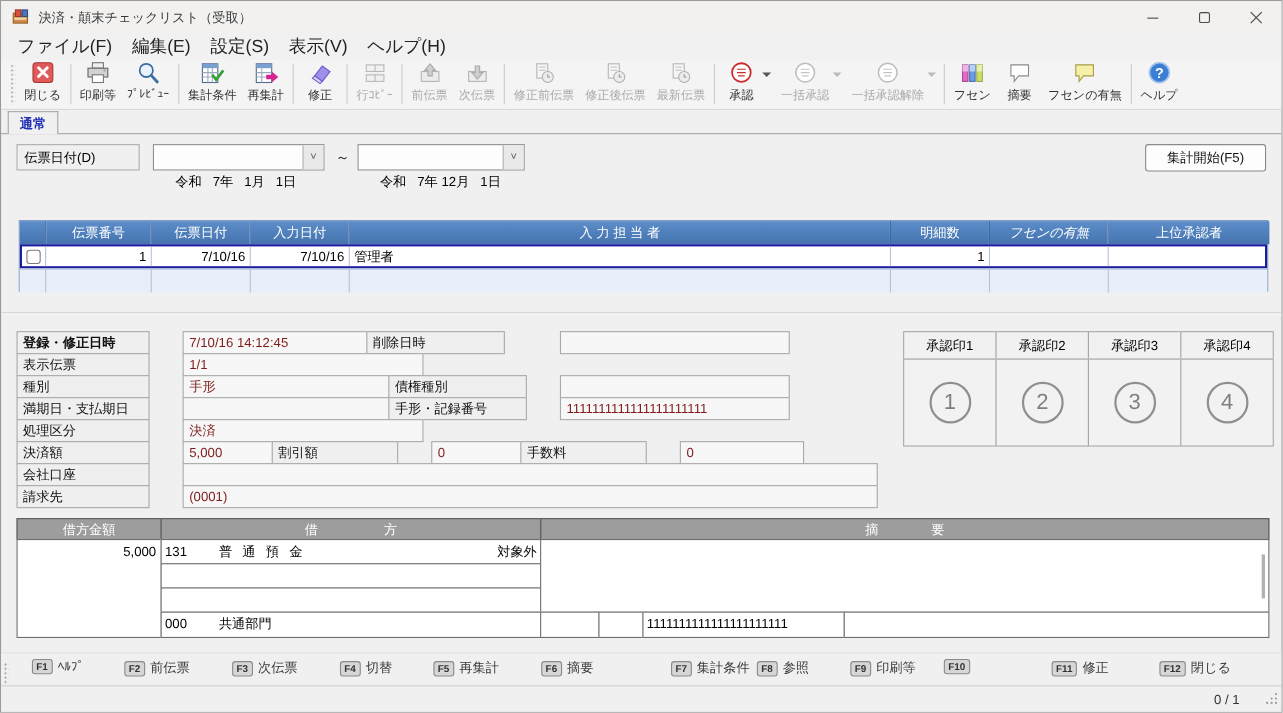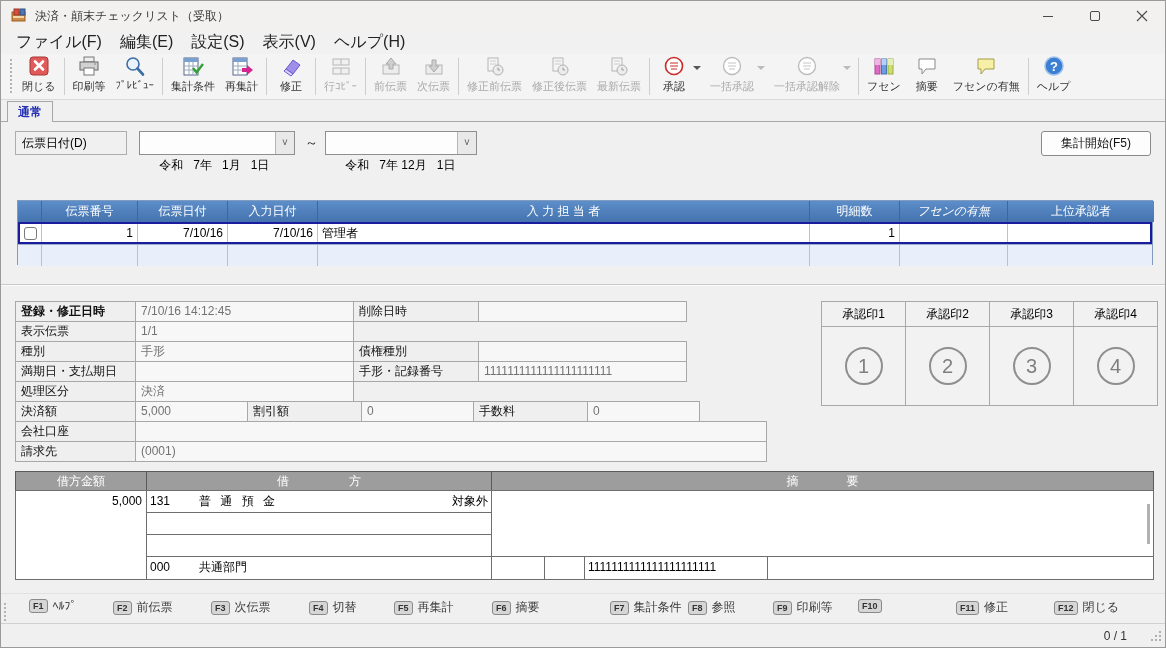--- a/index.html
+++ b/index.html
@@ -50,21 +50,21 @@
   .vc{position:absolute;top:0;height:100%;font-size:12px;line-height:19px;border-right:1px solid #b6c2d8;padding:0 4px;overflow:hidden;}
   .num{text-align:right;}
   #row-checkbox{position:absolute;left:4px;top:3px;width:13px;height:13px;border:1px solid #7a7a7a;border-radius:3px;background:#fff;}
 
   .divider{position:absolute;left:0;width:100%;height:2px;border-top:1px solid #c9c9c9;border-bottom:1px solid #fbfbfb;}
 
   
   .drow{position:absolute;left:14px;height:21px;}
   .dc{position:absolute;top:0;height:21px;border:1px solid #a8a8a8;font-size:12px;line-height:19px;padding:0 5px;white-space:pre;overflow:hidden;}
   .dlabel{background:#efefef;color:#111;}
-  .dval{background:#f7f7f7;color:#737373;}
+  .dval{background:#f7f7f7;color:#7f1d1d;margin-left:31px;}
 
   
   #stamps{position:absolute;left:820px;top:300px;width:334px;height:105px;}
   .sh{position:absolute;top:0;width:85px;height:26px;border:1px solid #a8a8a8;background:#f1f1f1;font-size:12px;text-align:center;line-height:24px;}
   .sb{position:absolute;top:25px;width:85px;height:80px;border:1px solid #a8a8a8;background:#f2f2f2;display:flex;align-items:center;justify-content:center;}
   .stamp-circle{width:38px;height:38px;border:2px solid #8f8f8f;border-radius:50%;color:#7f7f7f;font-size:20px;line-height:34px;text-align:center;}
 
   
   #ledger{position:absolute;left:14px;top:470px;width:1139px;height:109px;}
   .lh{position:absolute;top:0;height:20px;background:#9d9d9d;border:1px solid #5a5a5a;color:#fff;font-size:12px;text-align:center;line-height:18px;white-space:pre;}
@@ -356,21 +356,21 @@
       <div class="vc" style="left:882px;width:108px;"></div>
       <div class="vc" style="left:990px;width:146px;border-right:none;"></div>
     </div>
   </div>
 
   <div class="divider" style="top:283px;"></div>
 
   <div class="drow" style="top:300px;">
     <div class="dc dlabel" style="left:0;width:121px;font-weight:bold;">登録・修正日時</div>
     <div class="dc dval" style="left:120px;width:219px;">7/10/16 14:12:45</div>
-    <div class="dc dlabel" style="left:338px;width:126px;">削除日時</div>
+    <div class="dc dlabel" style="left:318px;width:126px;">削除日時</div>
     <div class="dc dval" style="left:463px;width:209px;"></div>
   </div>
   <div class="drow" style="top:320px;">
     <div class="dc dlabel" style="left:0;width:121px;">表示伝票</div>
     <div class="dc dval" style="left:120px;width:219px;">1/1</div>
   </div>
   <div class="drow" style="top:340px;">
     <div class="dc dlabel" style="left:0;width:121px;">種別</div>
     <div class="dc dval" style="left:120px;width:219px;">手形</div>
     <div class="dc dlabel" style="left:338px;width:126px;">債権種別</div>

